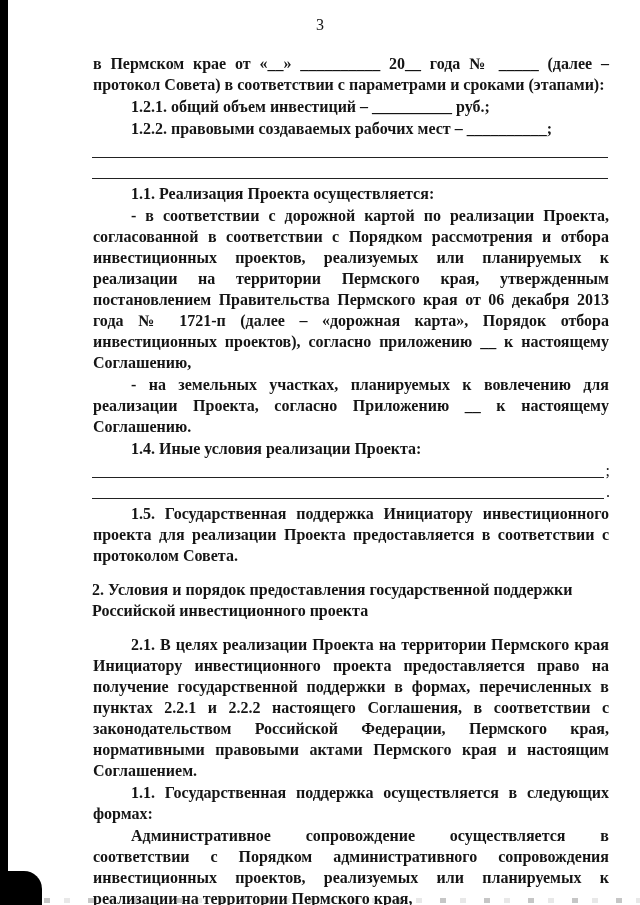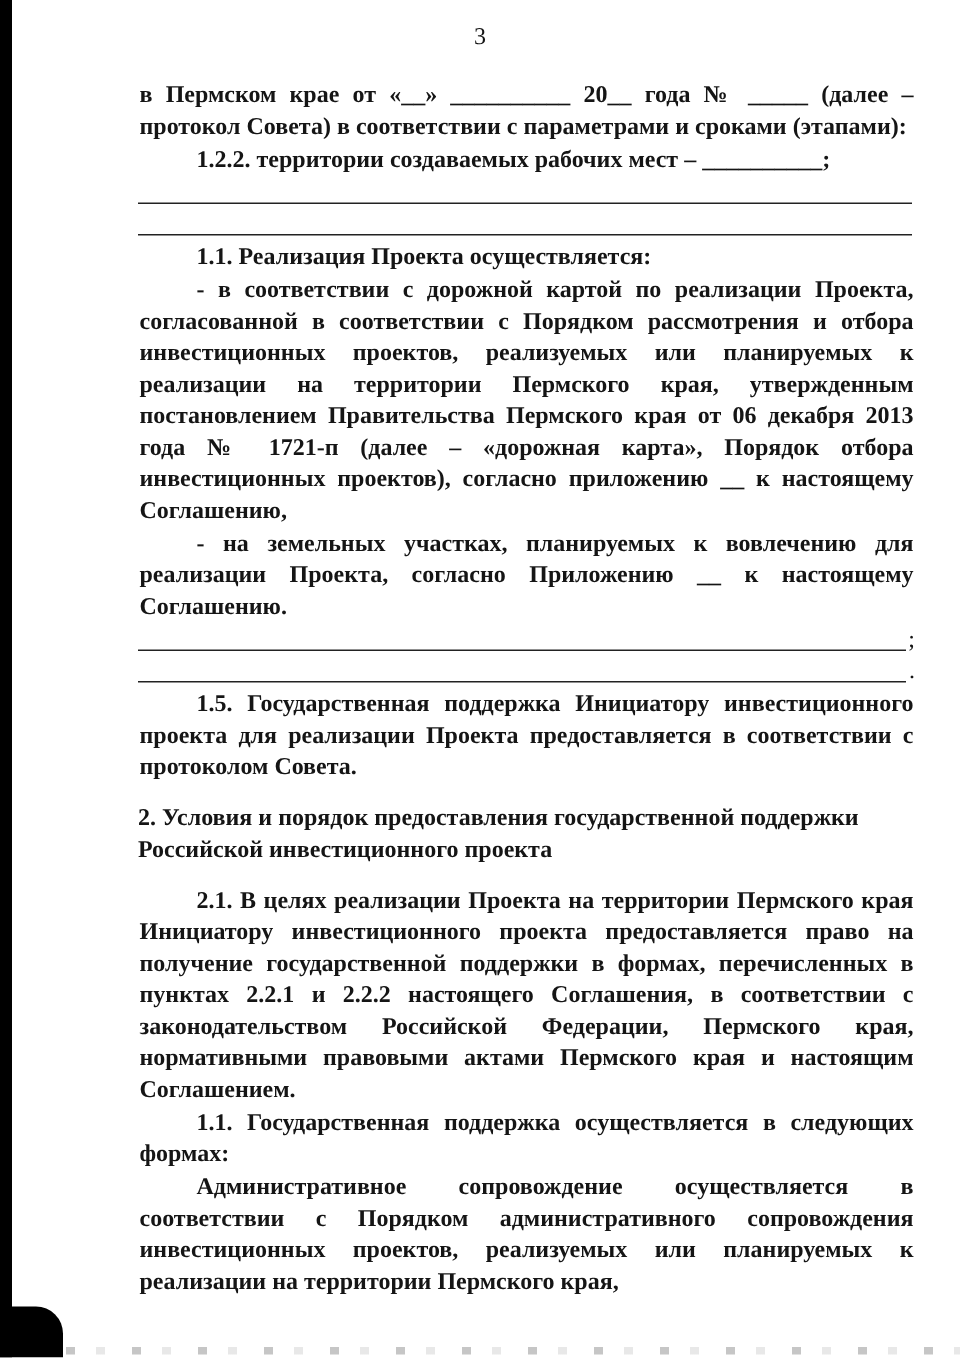--- a/index.html
+++ b/index.html
@@ -46,34 +46,36 @@
 <body>
 
 <div>
 
   <div class="page-number">3</div>
 
   <div class="content">
 
     <p>в Пермском крае от «__» __________ 20__ года № _____ (далее – протокол Совета) в соответствии с параметрами и сроками (этапами):</p>
 
-    <p class="indent">1.2.2. территории создаваемых рабочих мест – __________;</p>
+    <p class="indent">1.2.1. общий объем инвестиций – __________ руб.;</p>
+    <p class="indent">1.2.2. правовыми создаваемых рабочих мест – __________;</p>
 
     <div class="rule-row">
       <span class="rule-fill"></span>
       <span class="rule-suffix"></span>
     </div>
     <div class="rule-row">
       <span class="rule-fill"></span>
       <span class="rule-suffix"></span>
     </div>
 
     <p class="indent">1.1. Реализация Проекта осуществляется:</p>
     <p class="indent">- в соответствии с дорожной картой по реализации Проекта, согласованной в соответствии с Порядком рассмотрения и отбора инвестиционных проектов, реализуемых или планируемых к реализации на территории Пермского края, утвержденным постановлением Правительства Пермского края от 06 декабря 2013 года № 1721-п (далее – «дорожная карта», Порядок отбора инвестиционных проектов), согласно приложению __ к настоящему Соглашению,</p>
     <p class="indent">- на земельных участках, планируемых к вовлечению для реализации Проекта, согласно Приложению __ к настоящему Соглашению.</p>
+    <p class="indent">1.4. Иные условия реализации Проекта:</p>
 
     <div class="rule-row">
       <span class="rule-fill"></span>
       <span class="rule-suffix">;</span>
     </div>
     <div class="rule-row">
       <span class="rule-fill"></span>
       <span class="rule-suffix">.</span>
     </div>
 

